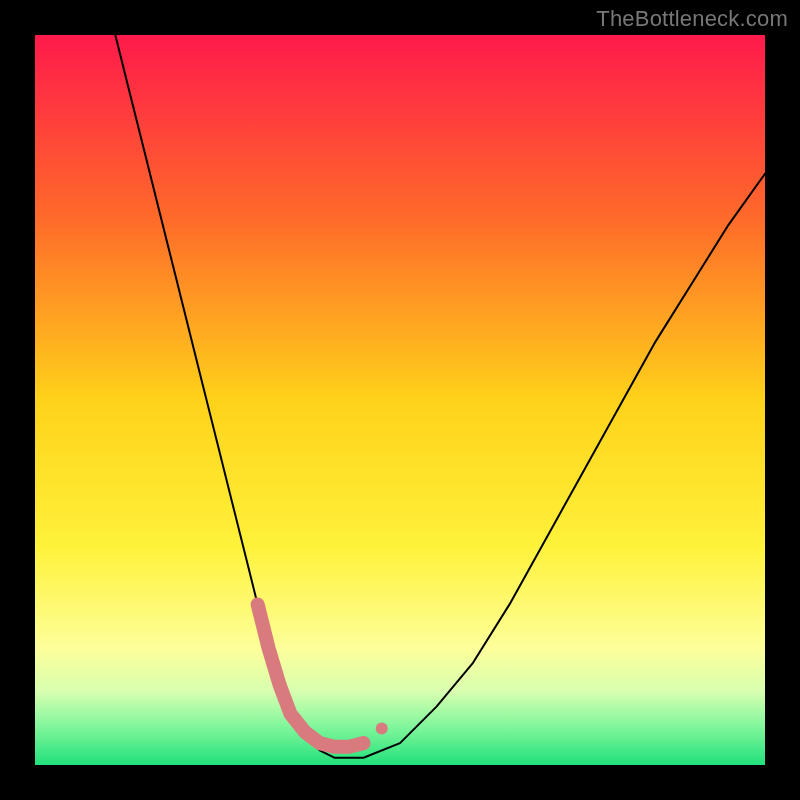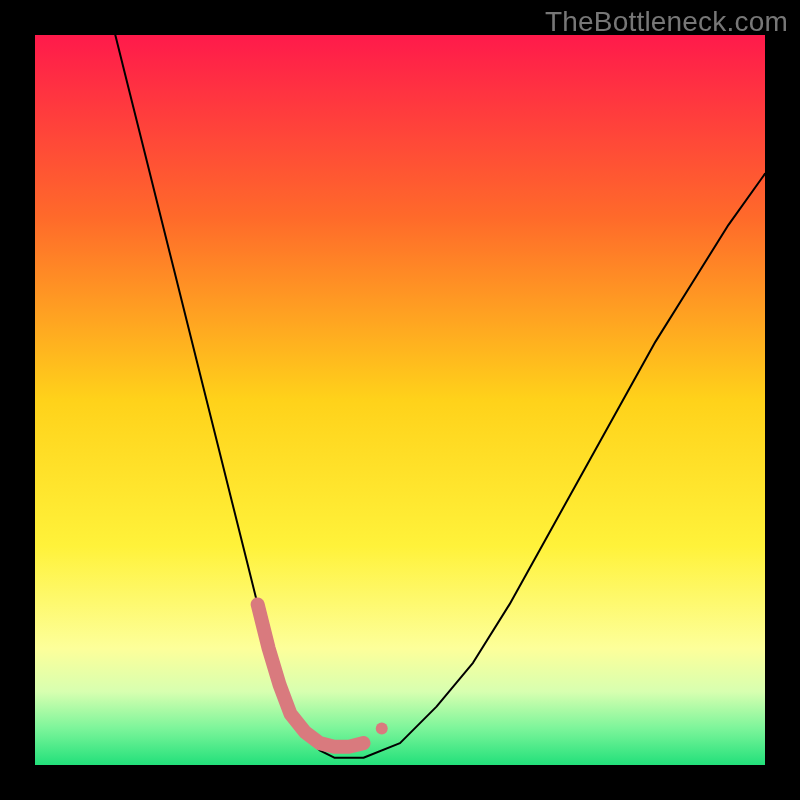--- a/index.html
+++ b/index.html
@@ -23,21 +23,21 @@
     top: 35px;
     width: 730px;
     height: 730px;
     overflow: hidden;
   }
   .watermark {
     position: absolute;
     top: 6px;
     right: 12px;
     color: #777;
-    font-size: 28px;
+    font-size: 22px;
     font-weight: 500;
     letter-spacing: 0.2px;
     user-select: none;
     text-align: center;
   }
   svg { display: block; }
 </style>
 </head>
 <body>
 

